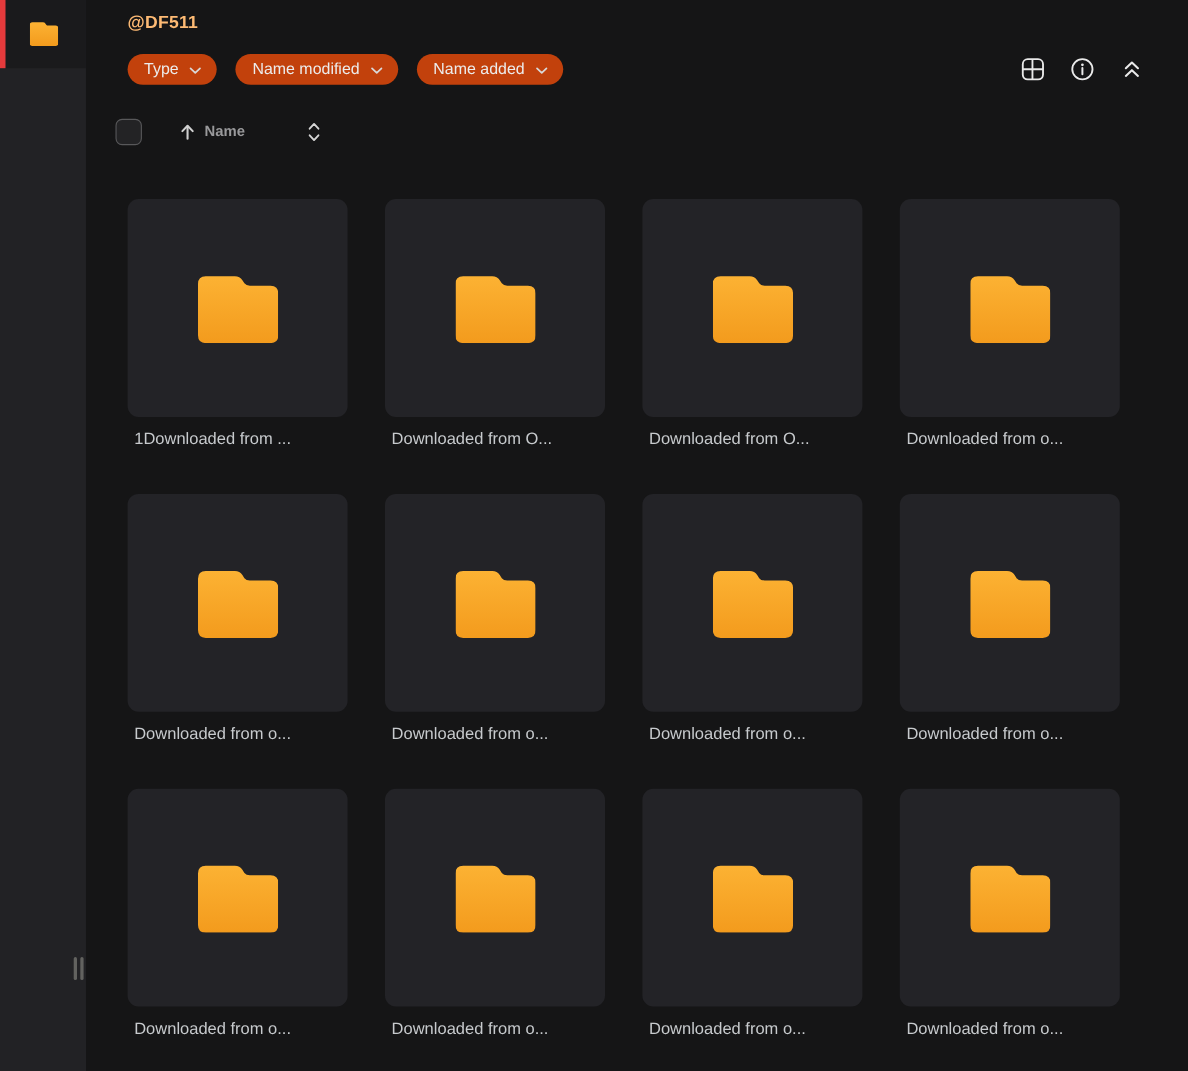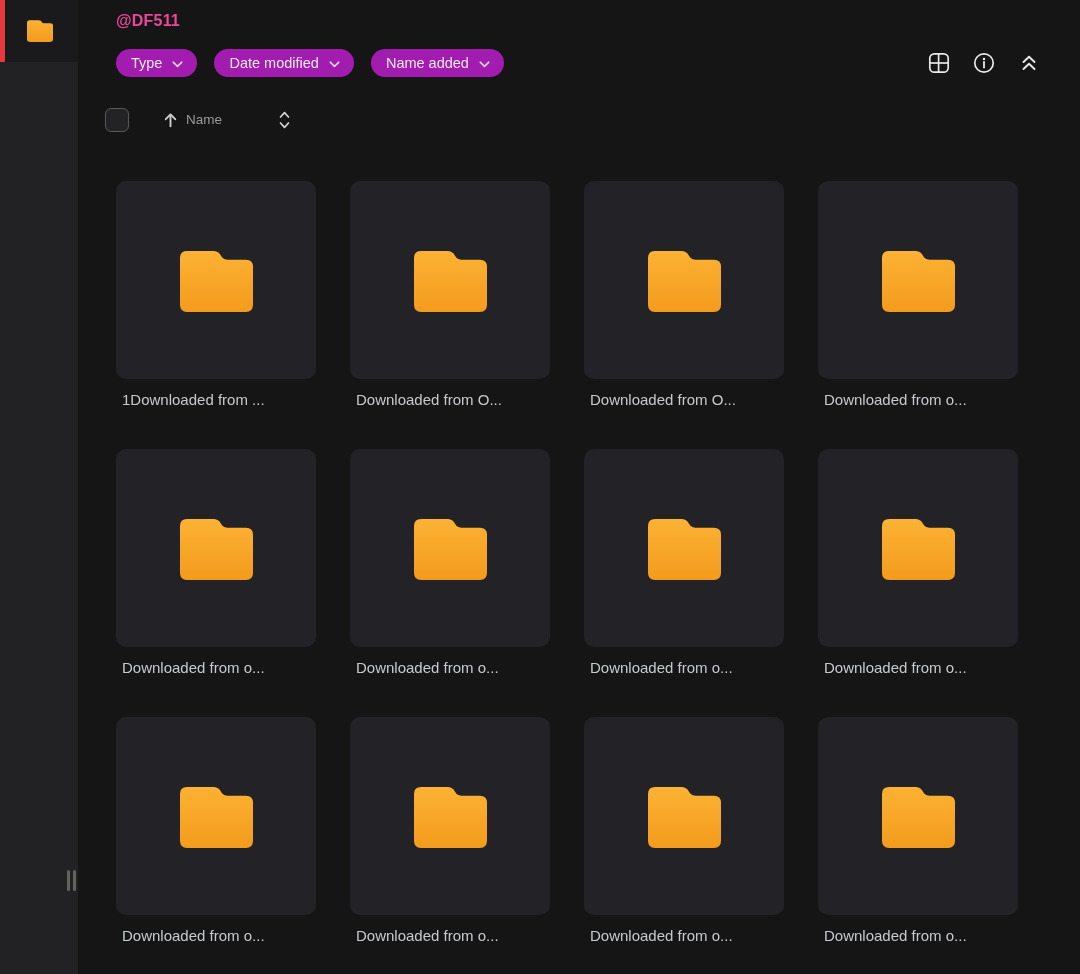--- a/index.html
+++ b/index.html
@@ -14,36 +14,36 @@
                 background:#e53a3c; }
   .logo-folder { position:absolute; left:27px; top:19px; }
   .resize-handle { position:absolute; left:67px; top:870px; display:flex; gap:3px;
                    cursor:col-resize; }
   .resize-handle span { width:3px; height:21px; background:#62625f; border-radius:1.5px; }
 
   
   .main { margin-left:78px; width:1002px; height:974px; background:#151516; }
 
   .page-title { padding:12px 0 0 38px; font-size:16px; font-weight:700;
-                color:#ec4899; letter-spacing:.2px; }
+                color:#fdba74; letter-spacing:.2px; }
 
   .filter-row { display:flex; align-items:center; justify-content:space-between;
                 margin-top:19px; padding:0 40px 0 38px; height:28px; }
   .chips { display:flex; gap:17px; }
   .chip { display:inline-flex; align-items:center; gap:10px; height:28px;
-          padding:0 14px 0 15px; background:#a21caf; border-radius:15px;
+          padding:0 14px 0 15px; background:#c2410c; border-radius:15px;
           color:#ececec; font-size:14.5px; cursor:pointer; }
   .chip svg { margin-top:2px; }
 
   .top-icons { display:flex; align-items:center; gap:23px; }
   .icon-btn { display:flex; align-items:center; justify-content:center;
               width:22px; height:22px; cursor:pointer; }
 
   .sort-row { display:flex; align-items:center; margin-top:30px; padding-left:27px;
-              height:25px; }
+              height:25px;font-weight:bold; }
   .checkbox { width:24px; height:24px; border:1.5px solid #58585a; border-radius:6px;
               background:#232325; cursor:pointer; }
   .sort-arrow { margin-left:34px; display:flex; align-items:center; cursor:pointer; }
   .sort-label { margin-left:8px; font-size:13.5px; color:#99999b; cursor:pointer; }
   .sort-chevrons { margin-left:56px; display:flex; align-items:center; cursor:pointer; }
 
   
   .grid { margin:49px 0 0 38px; display:grid;
           grid-template-columns:repeat(4, 200px); column-gap:34px; row-gap:40px; }
   .card { width:216px; cursor:pointer; }
@@ -90,21 +90,21 @@
 
   <div class="filter-row">
     <div class="chips">
       <div class="chip">
         <span>Type</span>
         <svg width="11" height="7" viewBox="0 0 11 7">
           <polyline points="1.2,1.2 5.5,5.3 9.8,1.2" fill="none" stroke="#d9d9d9" stroke-width="1.6" stroke-linecap="round" stroke-linejoin="round"></polyline>
         </svg>
       </div>
       <div class="chip">
-        <span>Date modified</span>
+        <span>Name modified</span>
         <svg width="11" height="7" viewBox="0 0 11 7">
           <polyline points="1.2,1.2 5.5,5.3 9.8,1.2" fill="none" stroke="#d9d9d9" stroke-width="1.6" stroke-linecap="round" stroke-linejoin="round"></polyline>
         </svg>
       </div>
       <div class="chip">
         <span>Name added</span>
         <svg width="11" height="7" viewBox="0 0 11 7">
           <polyline points="1.2,1.2 5.5,5.3 9.8,1.2" fill="none" stroke="#d9d9d9" stroke-width="1.6" stroke-linecap="round" stroke-linejoin="round"></polyline>
         </svg>
       </div>

